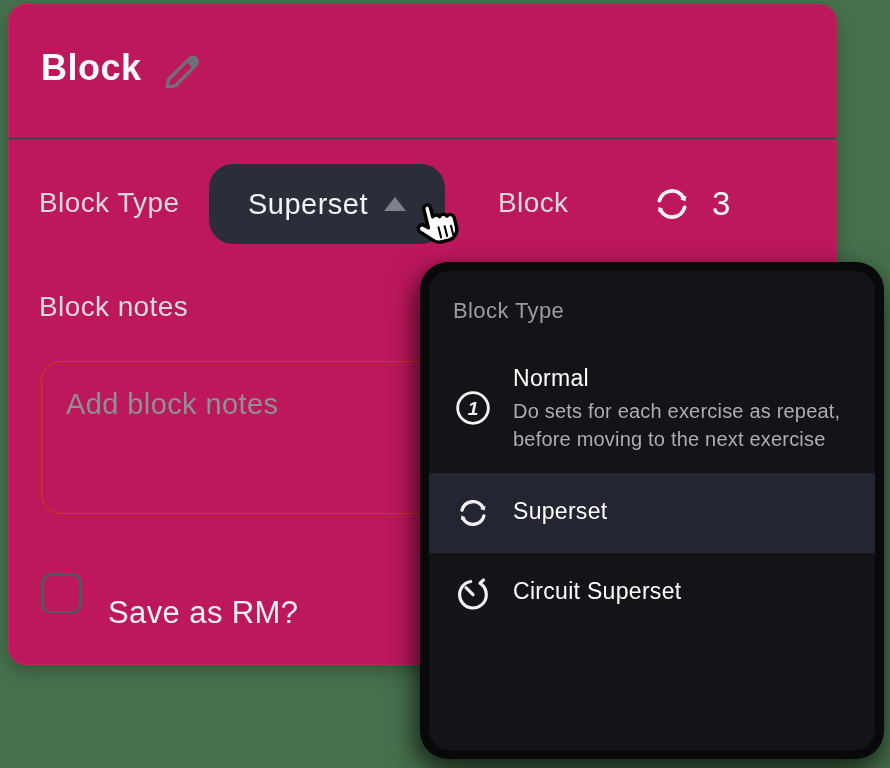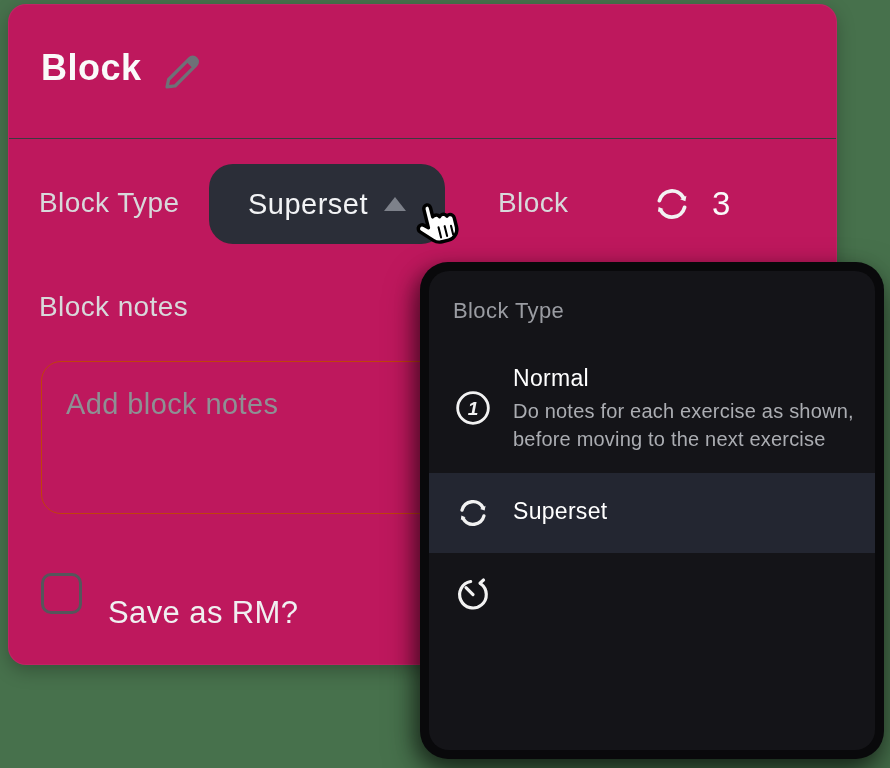--- a/index.html
+++ b/index.html
@@ -178,21 +178,21 @@
 
     <div class="dd-option">
       <span class="dd-icon-col">
         <svg width="40" height="40" viewBox="0 0 24 24" fill="none">
           <circle cx="12" cy="12" r="9.2" stroke="#F2F2F2" stroke-width="1.7"></circle>
           <text x="12" y="16.1" text-anchor="middle" font-size="11.5" font-weight="bold" font-family="Liberation Sans, sans-serif" fill="#F2F2F2" font-style="italic">1</text>
         </svg>
       </span>
       <span class="dd-texts">
         <div class="dd-title">Normal</div>
-        <div class="dd-desc">Do notes for each exercise as shown,
+        <div class="dd-desc">Do sets for each exercise as repeat,
 before moving to the next exercise</div>
       </span>
     </div>
 
     <div class="dd-option selected">
       <span class="dd-icon-col">
         <svg width="40" height="40" viewBox="0 0 24 24" fill="none">
           <path d="M5.43 10.24 A6.8 6.8 0 0 1 17.89 8.6" stroke="#F2F2F2" stroke-width="2" stroke-linecap="round"></path>
           <polygon points="18.99,10.5 19.54,7.65 16.24,9.55" fill="#F2F2F2"></polygon>
           <path d="M18.57 13.76 A6.8 6.8 0 0 1 6.11 15.4" stroke="#F2F2F2" stroke-width="2" stroke-linecap="round"></path>
@@ -206,20 +206,21 @@
 
     <div class="dd-option">
       <span class="dd-icon-col">
         <svg width="40" height="40" viewBox="0 0 24 24" fill="none" stroke="#F2F2F2" stroke-width="1.9" stroke-linecap="round">
           <path d="M10.6 5.1 A8 8 0 1 0 16.6 6.45"></path>
           <path d="M12 13 L7.8 8.8"></path>
           <path d="M16.2 6.1 L18.3 4.2"></path>
         </svg>
       </span>
       <span class="dd-texts">
+        <div class="dd-title">Circuit Superset</div>
       </span>
     </div>
 
   </div>
 </div>
 
 <div class="cursor-wrap">
   <svg width="58" height="60" viewBox="0 0 24 26">
     <path d="M9.8 1.7c-0.95 0-1.7 0.75-1.7 1.7v8.1l-1.5-1.45c-0.68-0.66-1.77-0.66-2.43 0-0.63 0.63-0.64 1.64-0.02 2.28l4.7 4.95c0.92 0.97 2.2 1.52 3.54 1.52h2.9c2.6 0 4.71-2.11 4.71-4.71v-4.15c0-1-0.81-1.8-1.8-1.8-0.42 0-0.8 0.14-1.1 0.38-0.26-0.71-0.95-1.22-1.75-1.22-0.56 0-1.07 0.25-1.41 0.65-0.31-0.62-0.95-1.05-1.69-1.05-0.45 0-0.86 0.16-1.18 0.42V3.4c0-0.95-0.42-1.7-1.37-1.7z" fill="#FFFFFF" stroke="#000000" stroke-width="1.5" stroke-linejoin="round"></path>
     <path d="M12.4 12.3 v4.6 M15.1 12.5 v4.4 M17.8 13 v3.9" stroke="#000000" stroke-width="0.9" fill="none" stroke-linecap="round"></path>

